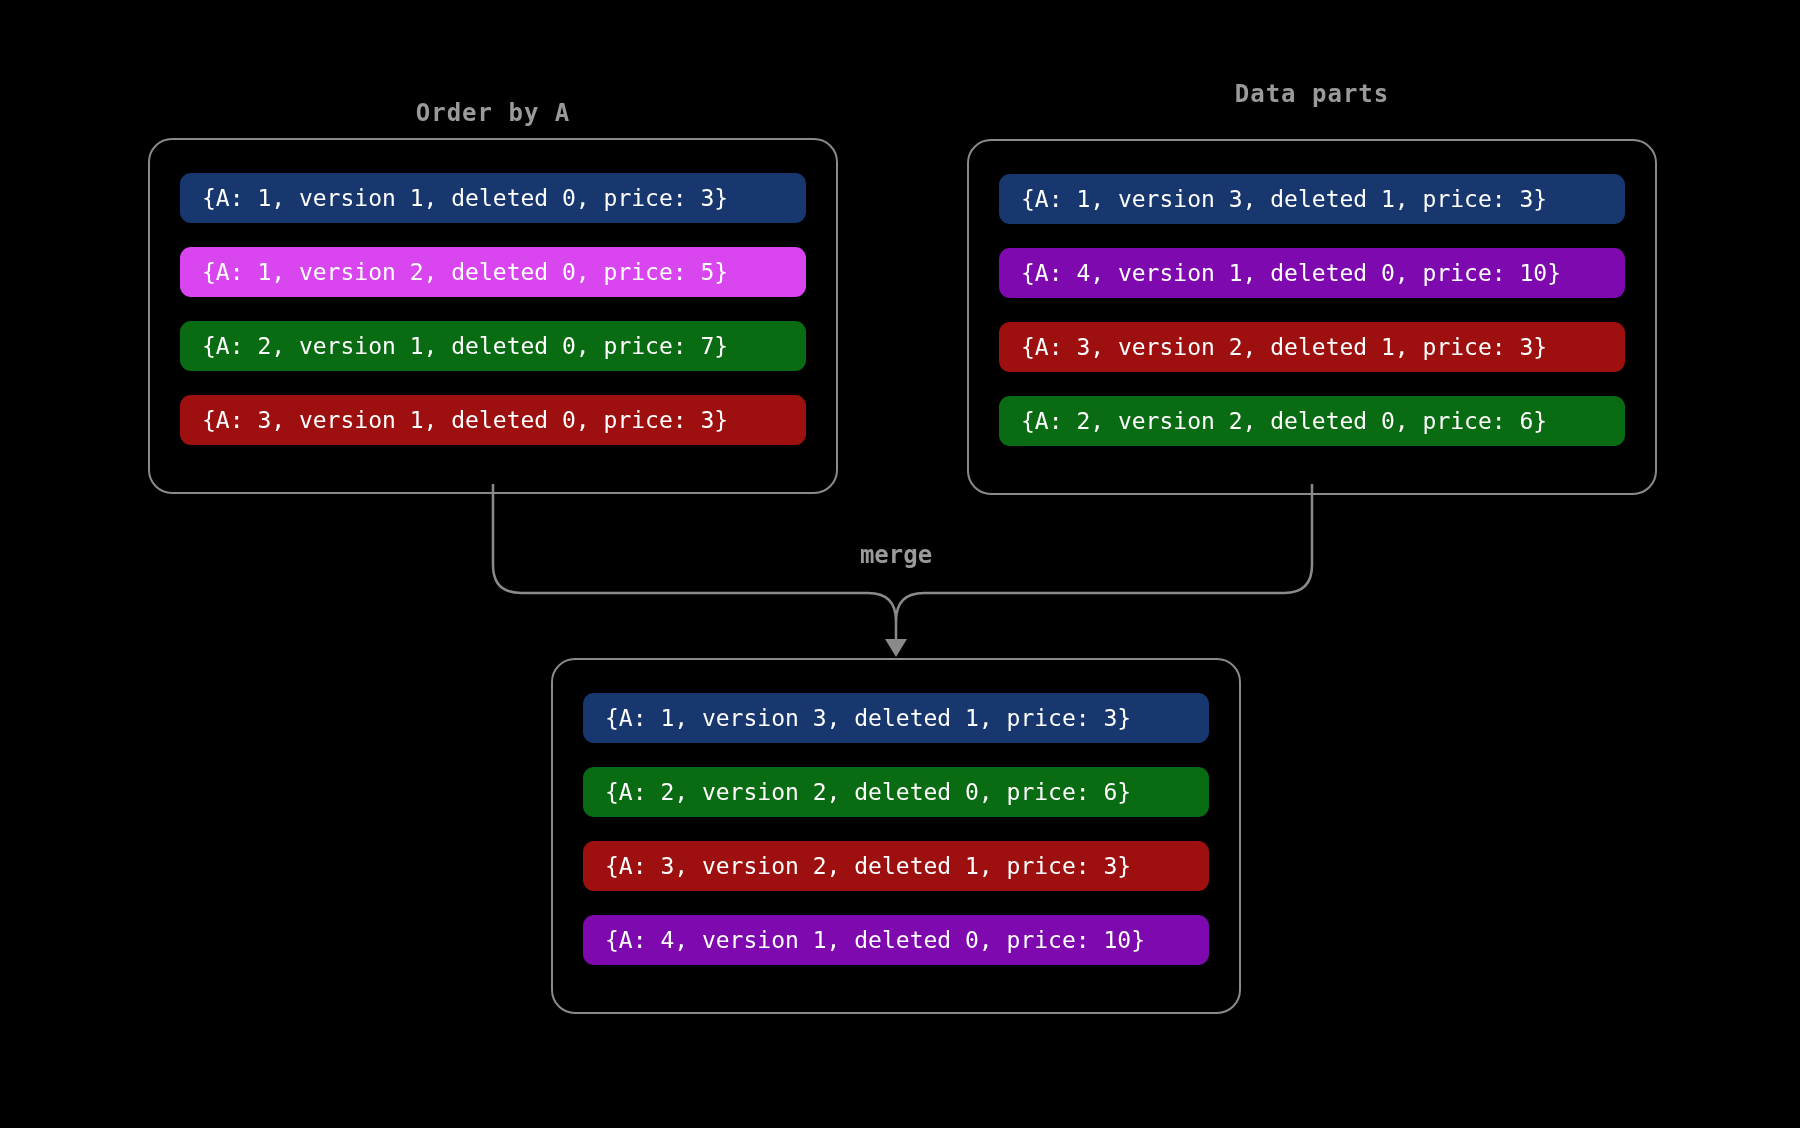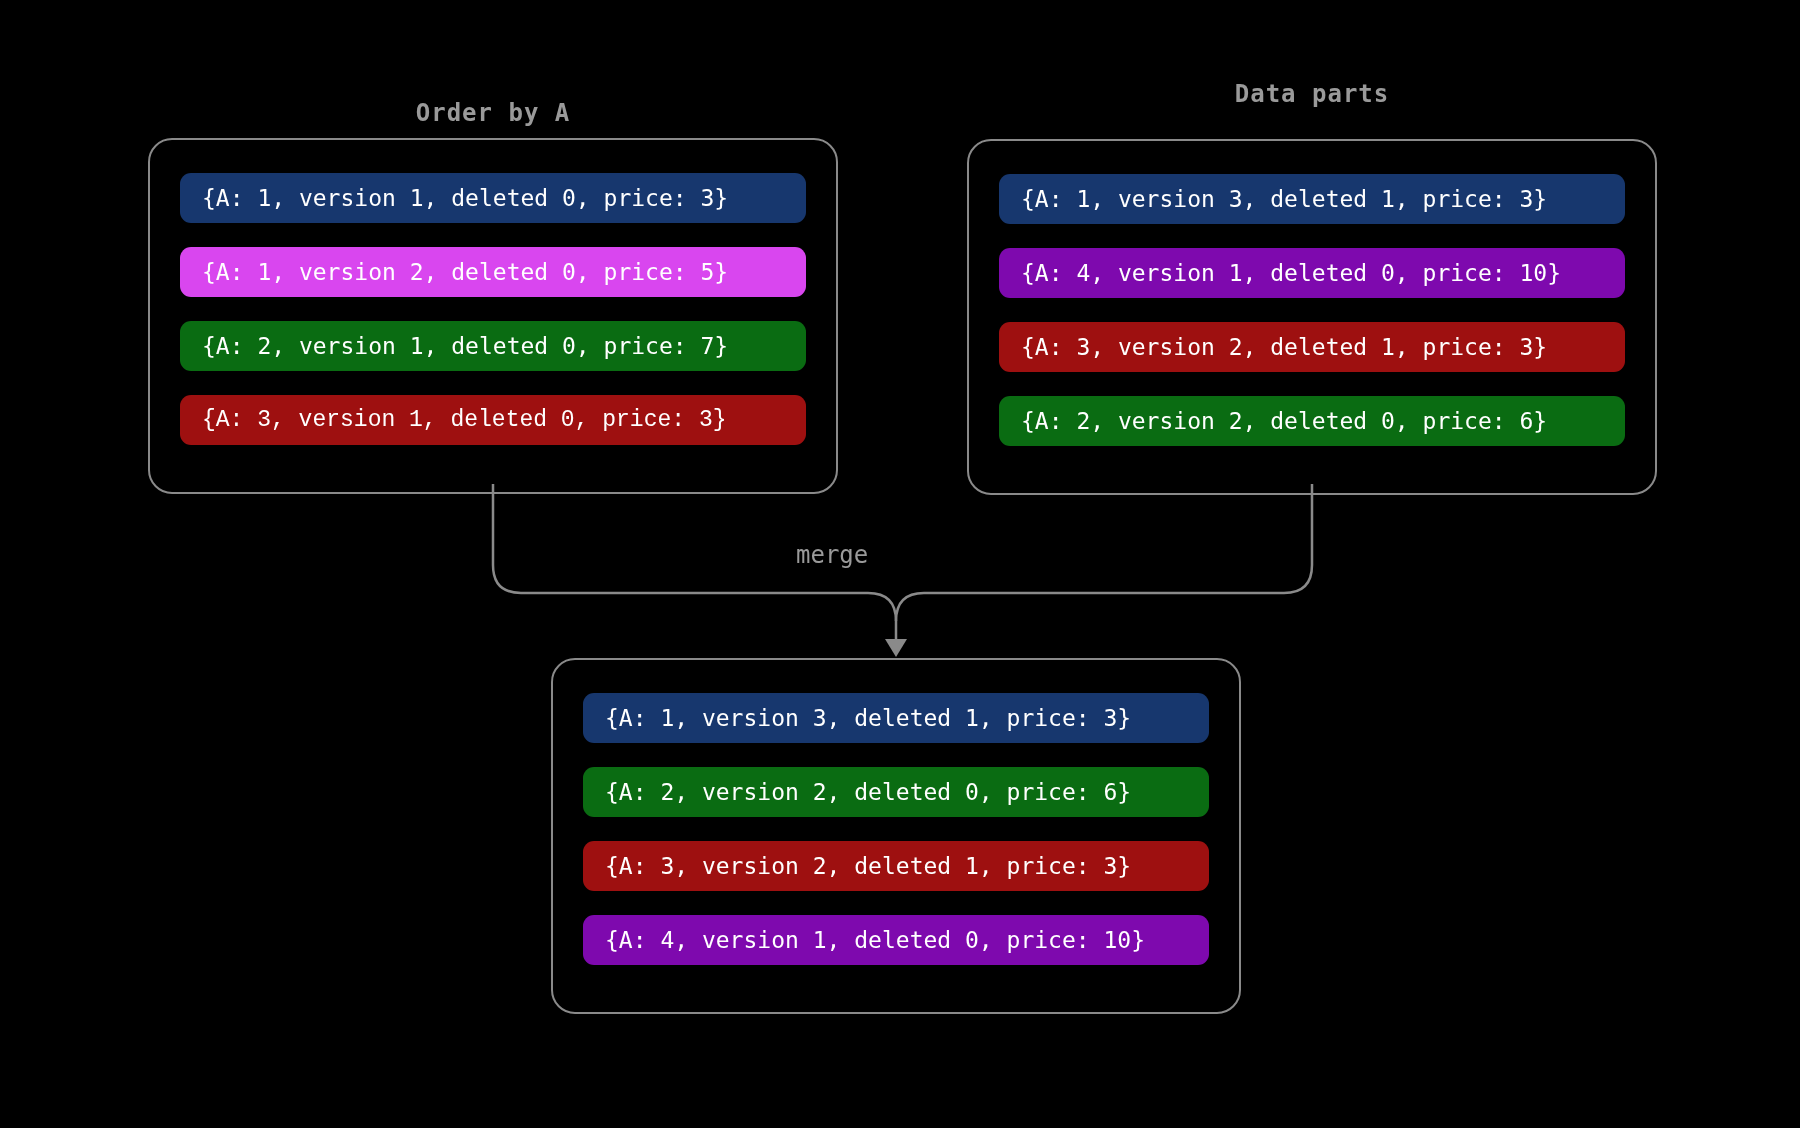--- a/index.html
+++ b/index.html
@@ -42,22 +42,23 @@
     color: #ffffff;
     font-size: 23px;
     white-space: nowrap;
     overflow: hidden;
   }
   .merge-label {
     position: absolute;
     left: 796px;
     top: 541px;
     width: 200px;
+    text-align: center;
     font-size: 24px;
-    font-weight: normal;
+    font-weight: bold;
     color: #9a9a9a;
   }
   svg.connectors {
     position: absolute;
     left: 0;
     top: 0;
     width: 1800px;
     height: 1128px;
     pointer-events: none;
   }
@@ -79,21 +80,21 @@
 
   <div class="group-title" style="left:148px; top:80px;margin-top:19px;">Order by A</div>
   <div class="group-title" style="left:967px; top:80px;">Data parts</div>
 
   <div class="merge-label">merge</div>
 
   <div class="group-box" style="left:148px; top:138px;">
     <div class="row" style="background: rgb(23, 55, 110);">{A: 1, version 1, deleted 0, price: 3}</div>
     <div class="row" style="background: #d946ef;">{A: 1, version 2, deleted 0, price: 5}</div>
     <div class="row" style="background: rgb(10, 108, 18);">{A: 2, version 1, deleted 0, price: 7}</div>
-    <div class="row" style="background: rgb(158, 16, 16); font-family: Liberation Mono, monospace;">{A: 3, version 1, deleted 0, price: 3}</div>
+    <div class="row" style="background: rgb(158, 16, 16);">{A: 3, version 1, deleted 0, price: 3}</div>
   </div>
 
   <div class="group-box" style="left:967px; top:139px;">
     <div class="row" style="background: rgb(23, 55, 110);">{A: 1, version 3, deleted 1, price: 3}</div>
     <div class="row" style="background: rgb(126, 9, 174);">{A: 4, version 1, deleted 0, price: 10}</div>
     <div class="row" style="background: rgb(158, 16, 16);">{A: 3, version 2, deleted 1, price: 3}</div>
     <div class="row" style="background: rgb(10, 108, 18);">{A: 2, version 2, deleted 0, price: 6}</div>
   </div>
 
   <div class="group-box" style="left:551px; top:658px;">

